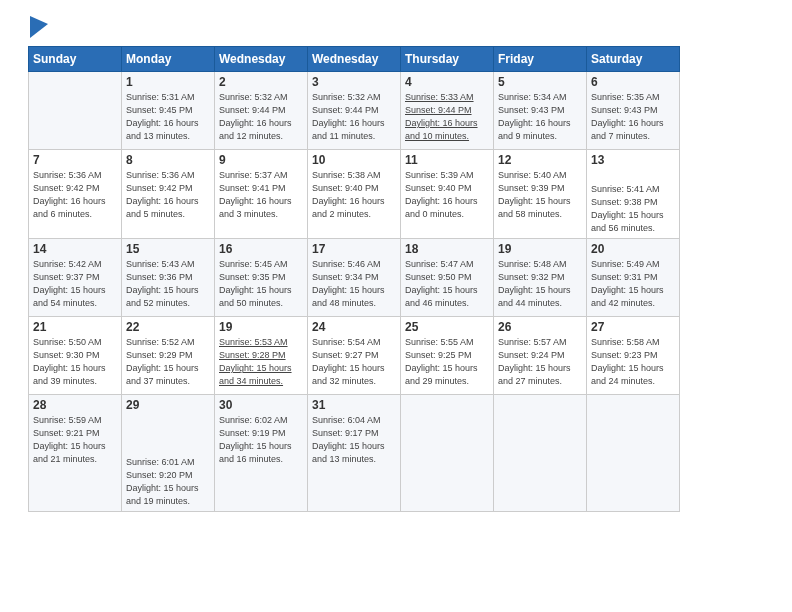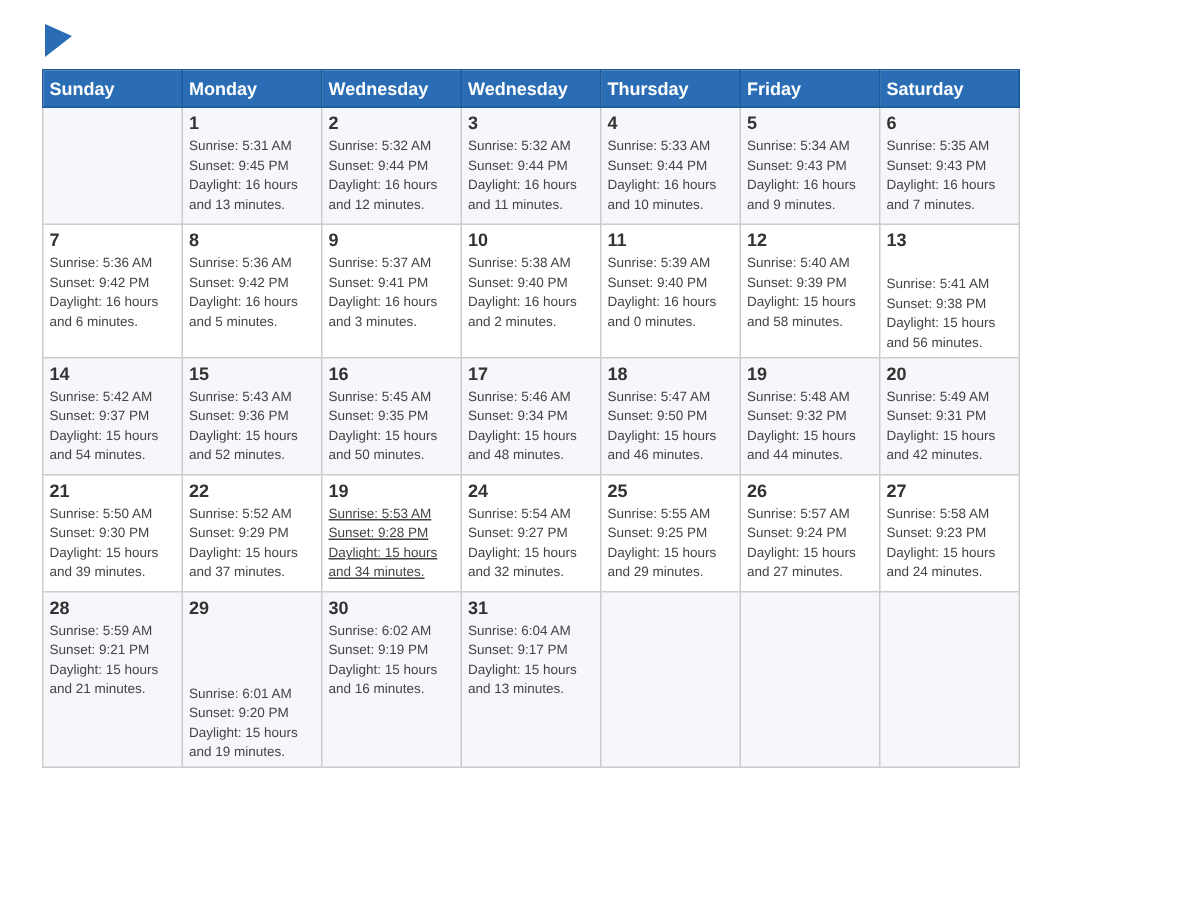--- a/index.html
+++ b/index.html
@@ -145,21 +145,21 @@
           </td>
           <td>
             <span class="day-num">3</span>
             <div class="day-info" style="white-space: pre-line;">Sunrise: 5:32 AM
 Sunset: 9:44 PM
 Daylight: 16 hours
 and 11 minutes.</div>
           </td>
           <td>
             <span class="day-num">4</span>
-            <div class="day-info" style="white-space: pre-line;">Sunrise: 5:33 AM
+            <div class="day-info" style="white-space: pre-line; text-decoration: underline;">Sunrise: 5:33 AM
 Sunset: 9:44 PM
 Daylight: 16 hours
 and 10 minutes.</div>
           </td>
           <td>
             <span class="day-num">5</span>
             <div class="day-info" style="white-space: pre-line;">Sunrise: 5:34 AM
 Sunset: 9:43 PM
 Daylight: 16 hours
 and 9 minutes.</div>

